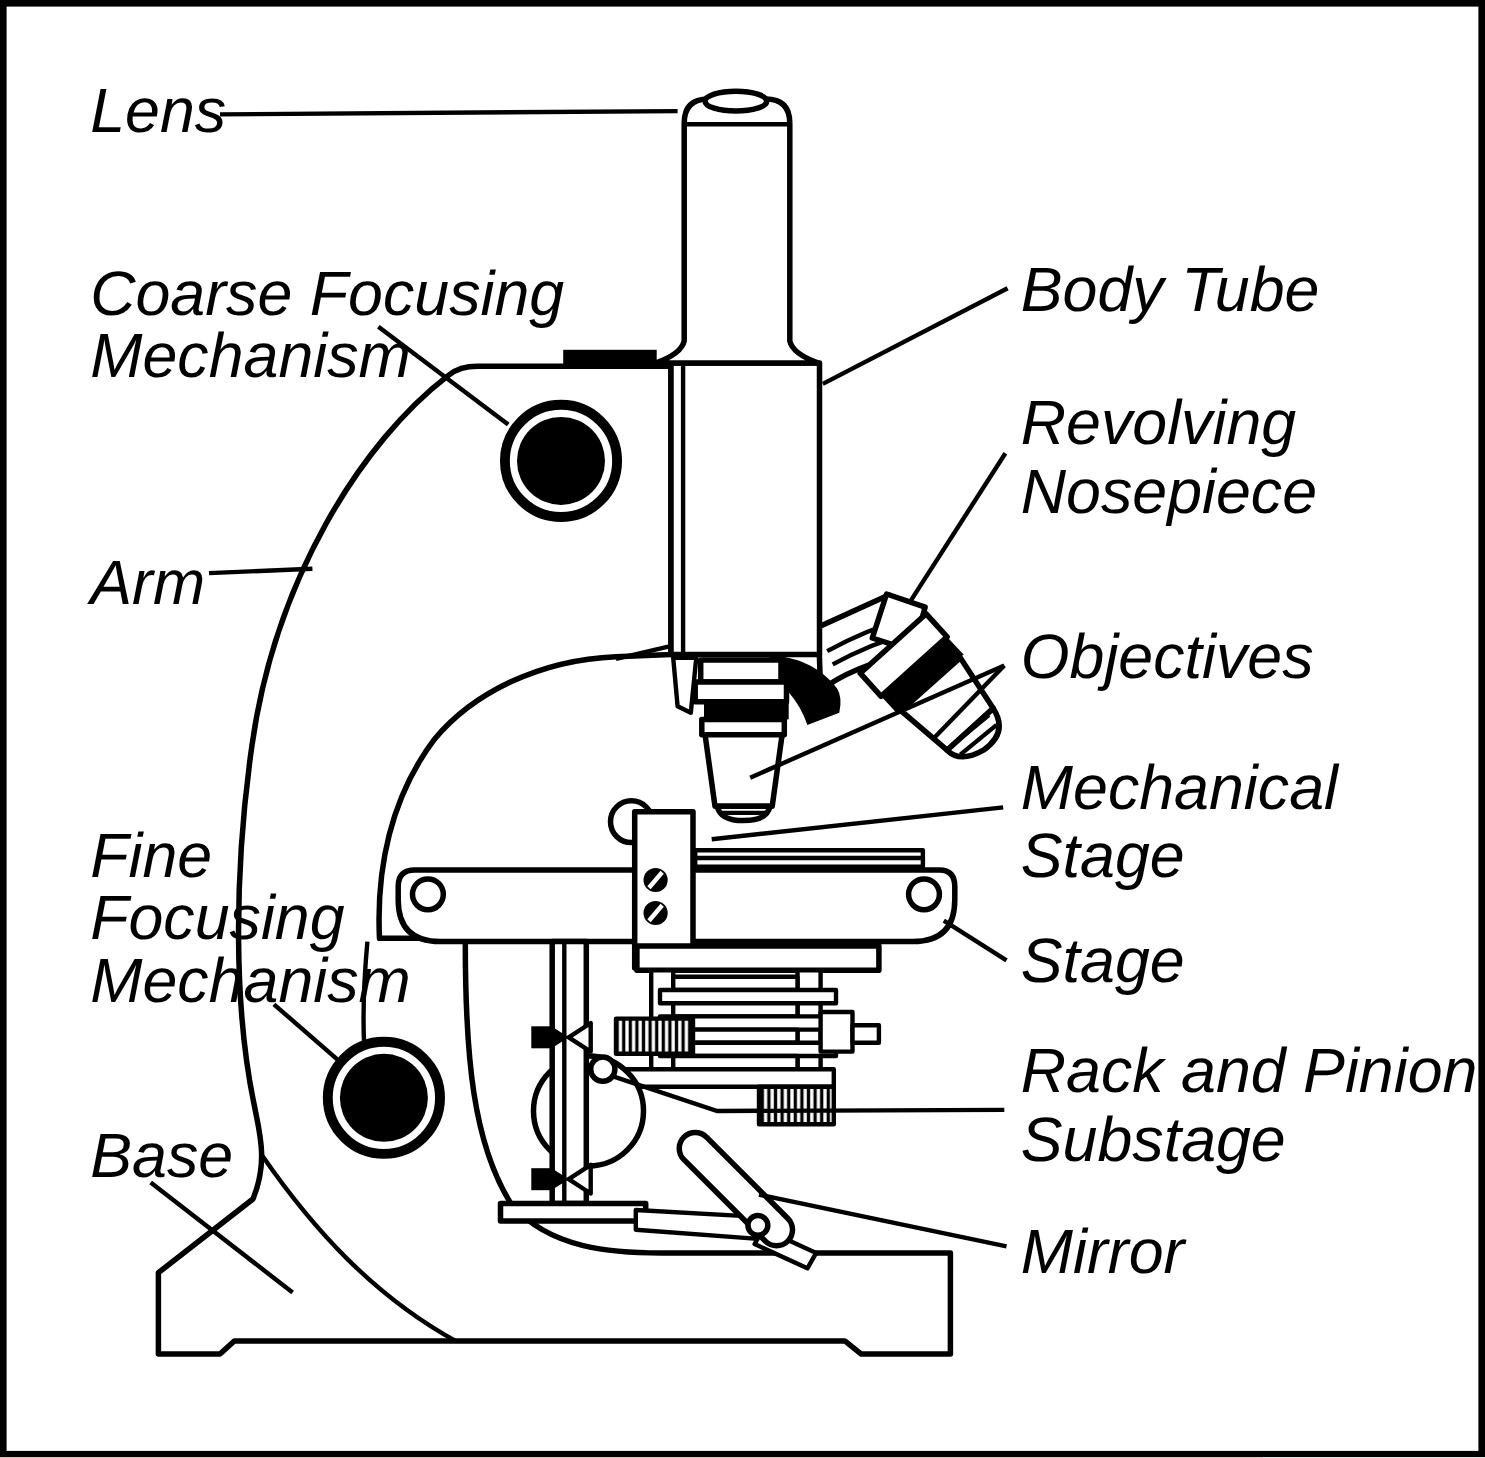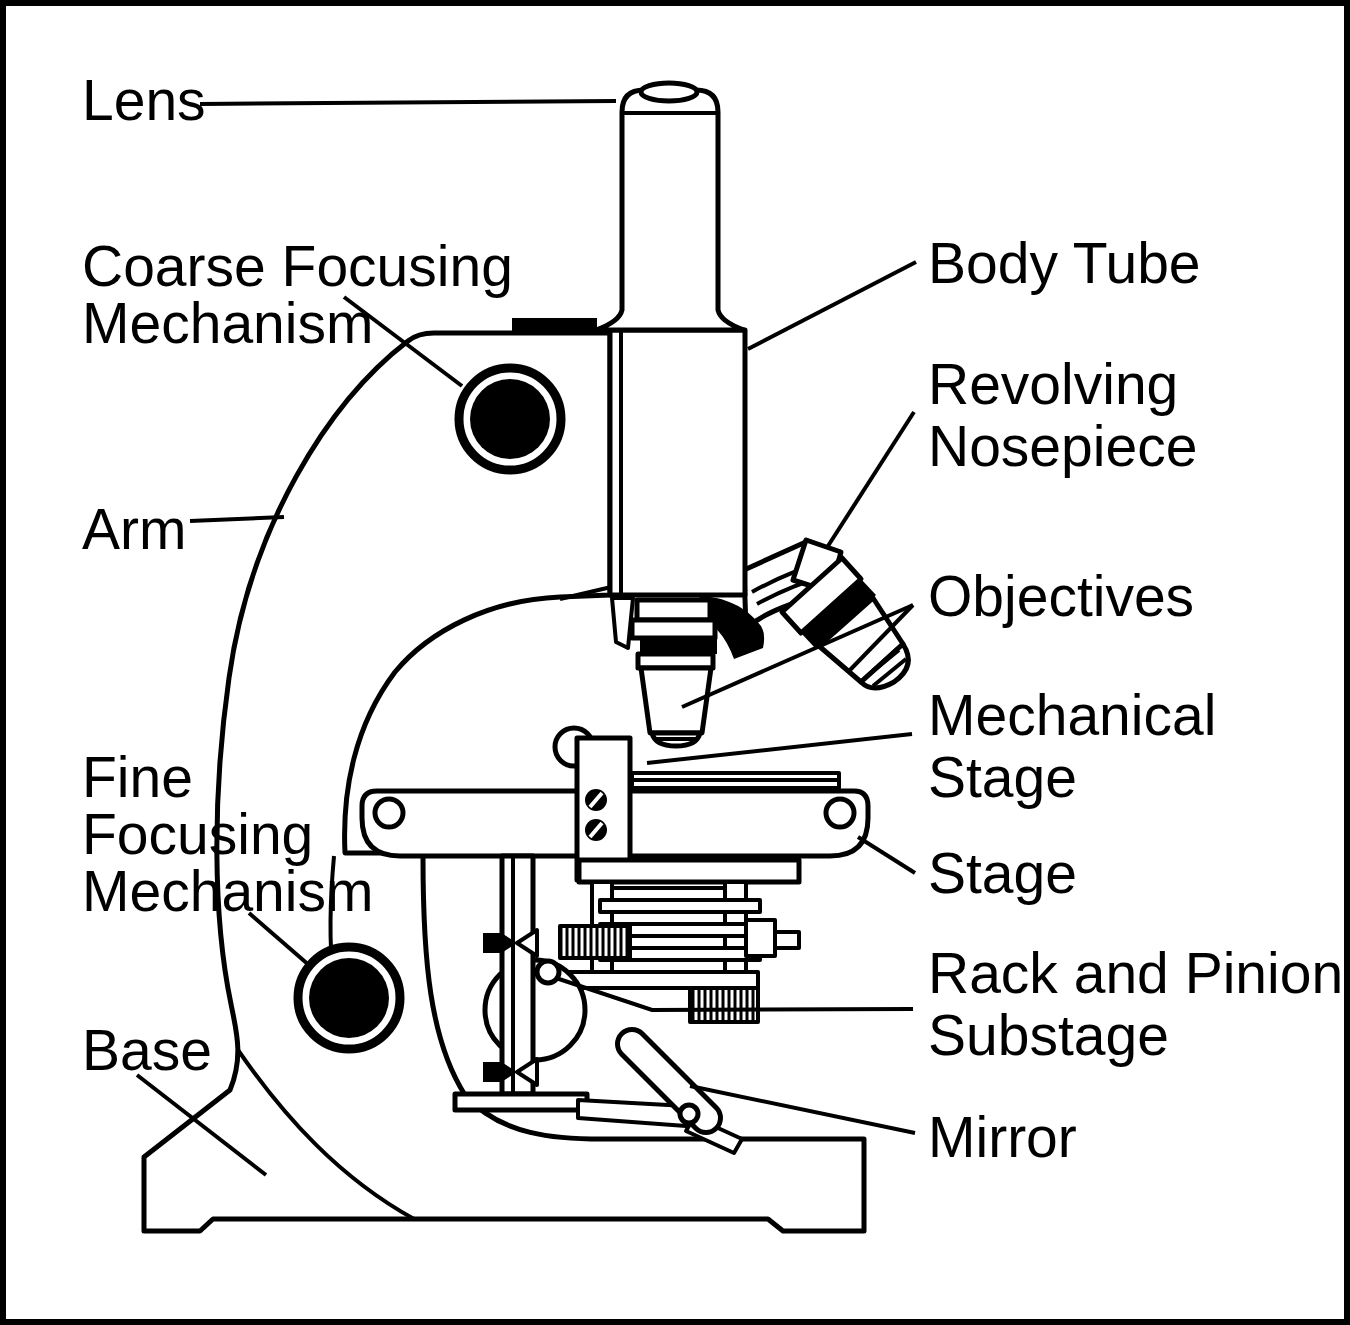--- a/index.html
+++ b/index.html
@@ -1,16 +1,16 @@
 <!DOCTYPE html>
 <html><head>
 <meta charset="utf-8">
 <style>
   html,body{margin:0;padding:0;background:#ffffff;}
-  .page{width:1148px;height:1325px;position:relative;background:#f97316;}
+  .page{width:1148px;height:1325px;position:relative;background:#f97316;font-style:italic;}
   svg{display:block;}
   .lbl{font-family:"Liberation Sans","DejaVu Sans",sans-serif;font-size:57px;fill:#000;}
   .ln{stroke:#000;stroke-width:4;fill:none;}
   .s5{stroke:#000;stroke-width:5;fill:#fff;}
   .s4{stroke:#000;stroke-width:4;fill:#fff;}
   .blk{fill:#000;stroke:none;}
 </style>
 </head>
 <body>
 

